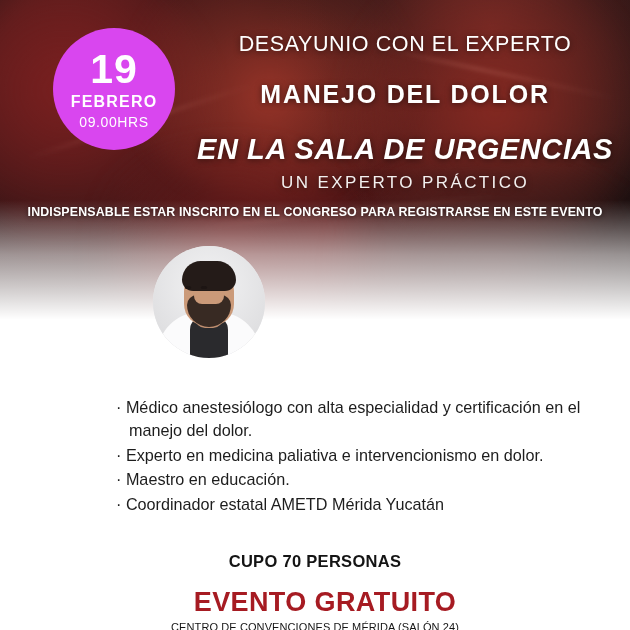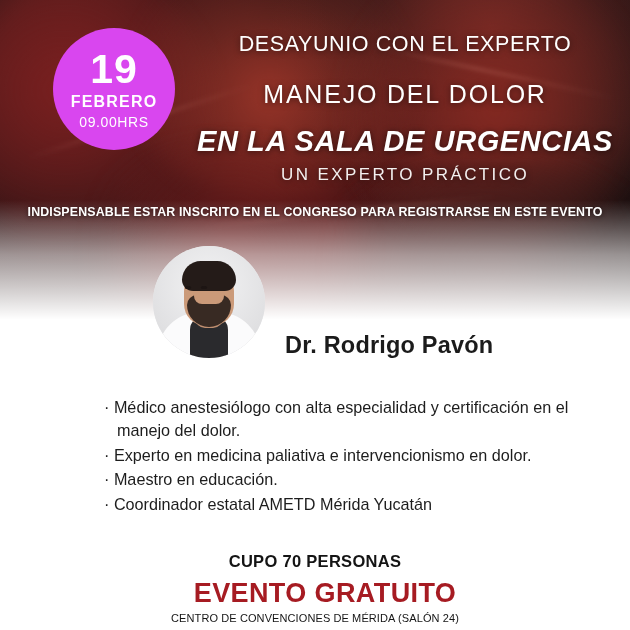--- a/index.html
+++ b/index.html
@@ -116,23 +116,23 @@
     text-shadow: 0 1px 6px rgba(0,0,0,.55);
   }
   .h-kicker {
     font-size: 21.5px;
     font-weight: normal;
     letter-spacing: .6px;
     margin-bottom: 23px;
   }
   .h-line1 {
     font-size: 25px;
-    font-weight: normal;
+    font-weight: bold;
     letter-spacing: 1.8px;
-    margin-bottom: 16px;
+    margin-bottom: 24px;
   }
   .h-line2 {
     font-size: 29px;
     font-weight: bold;
     font-style: italic;
     letter-spacing: .6px;
     margin-bottom: 7px;
   }
   .h-line3 {
     font-size: 17px;
@@ -234,21 +234,21 @@
     top: 332px;
     font-size: 23.5px;
     font-weight: bold;
     color: #1b1b1b;
     letter-spacing: .2px;
   }
 
   
   .bullets {
     position: absolute;
-    left: 104px;
+    left: 116px;
     top: 396px;
     width: 470px;
     color: #1d1d1d;
     font-size: 16.2px;
     line-height: 1.45;
   }
   .bullets .b {
     margin: 0 0 1px 0;
     text-indent: -13px;
     padding-left: 13px;
@@ -260,21 +260,21 @@
     left: 0;
     top: 552px;
     width: 630px;
     text-align: center;
     color: #141414;
   }
   .f-cupo {
     font-size: 16.5px;
     font-weight: bold;
     letter-spacing: .3px;
-    margin-bottom: 7px;
+    margin-bottom: 16px;
   }
   .f-free {
     font-size: 27px;
     font-weight: bold;
     color: #a61b22;
     letter-spacing: .4px;
     margin-bottom: 3px;
     padding-left: 20px;
   }
   .f-venue {
@@ -323,21 +323,20 @@
     <div class="ph-shirt"></div>
     <div class="ph-neck"></div>
     <div class="ph-head"></div>
     <div class="ph-beard"></div>
     <div class="ph-face"></div>
     <div class="ph-hair"></div>
     <div class="ph-eye l"></div>
     <div class="ph-eye r"></div>
   </div>
 
-  <div class="speaker-name">Dr. Rodrigo Pavón</div>
 
   <div class="bullets">
     <p class="b">· Médico anestesiólogo con alta especialidad y certificación en el manejo del dolor.</p>
     <p class="b">· Experto en medicina paliativa e intervencionismo en dolor.</p>
     <p class="b">· Maestro en educación.</p>
     <p class="b">· Coordinador estatal AMETD Mérida Yucatán</p>
   </div>
 
   <div class="footer">
     <div class="f-cupo">CUPO 70 PERSONAS</div>

